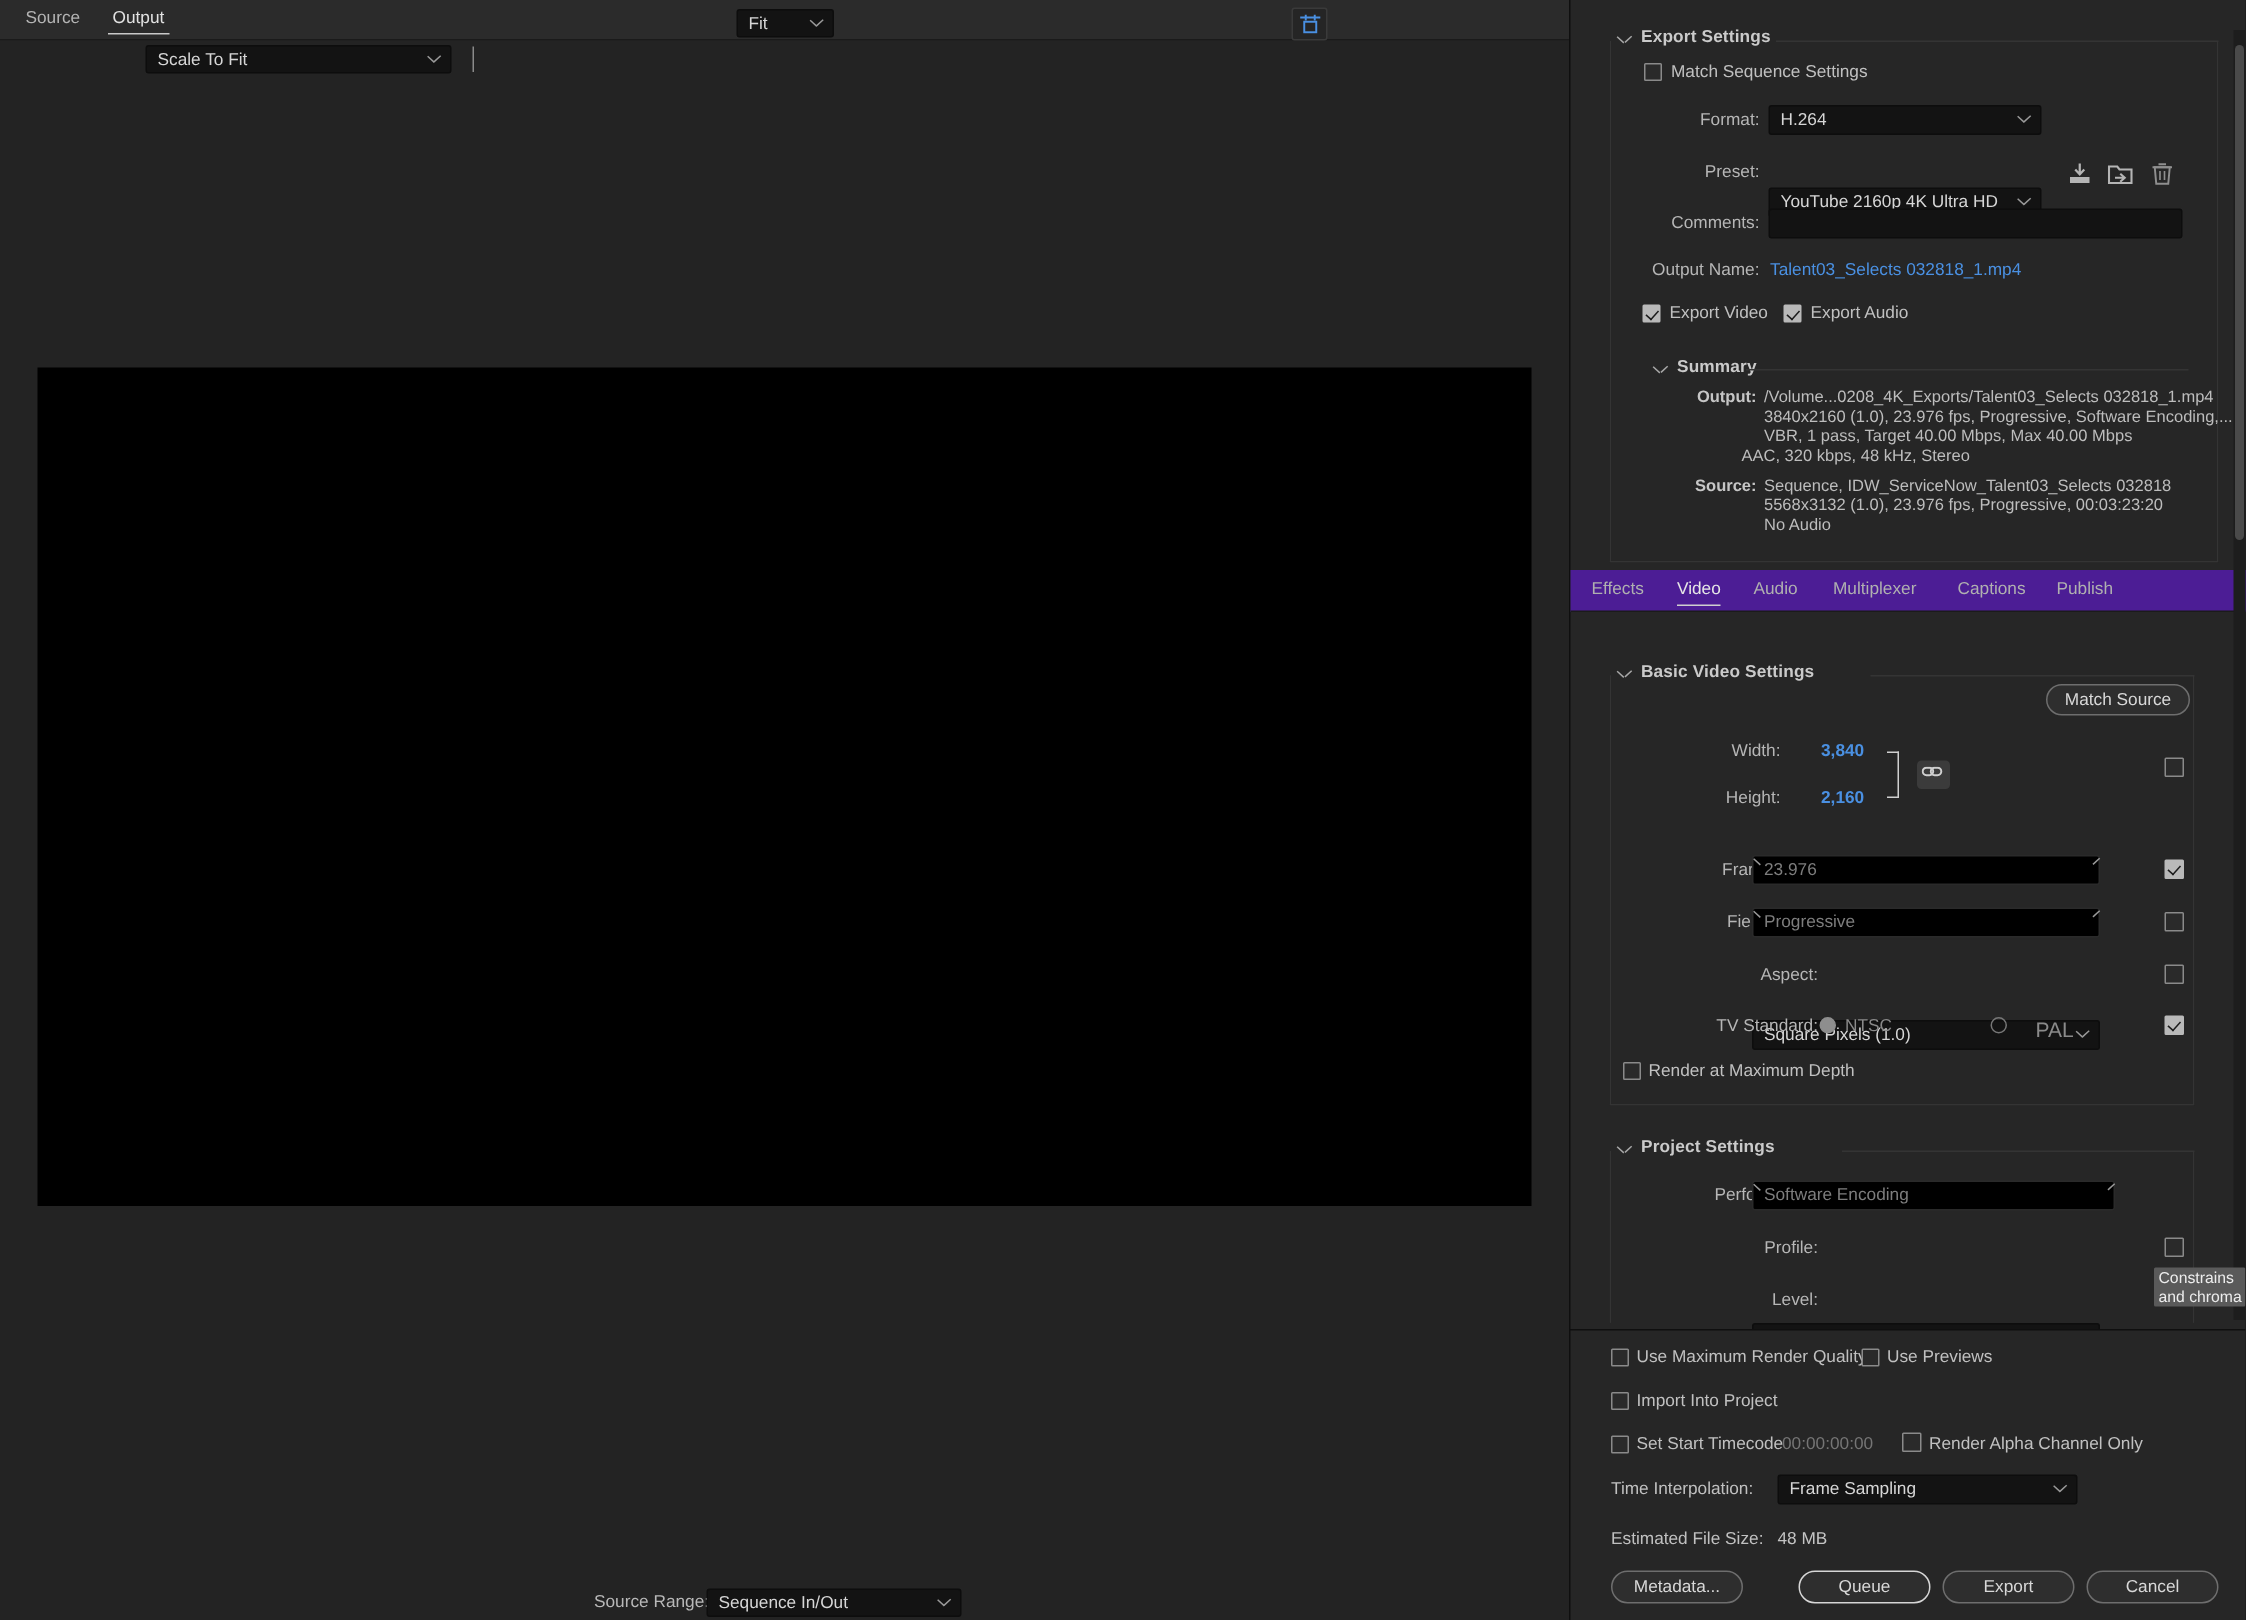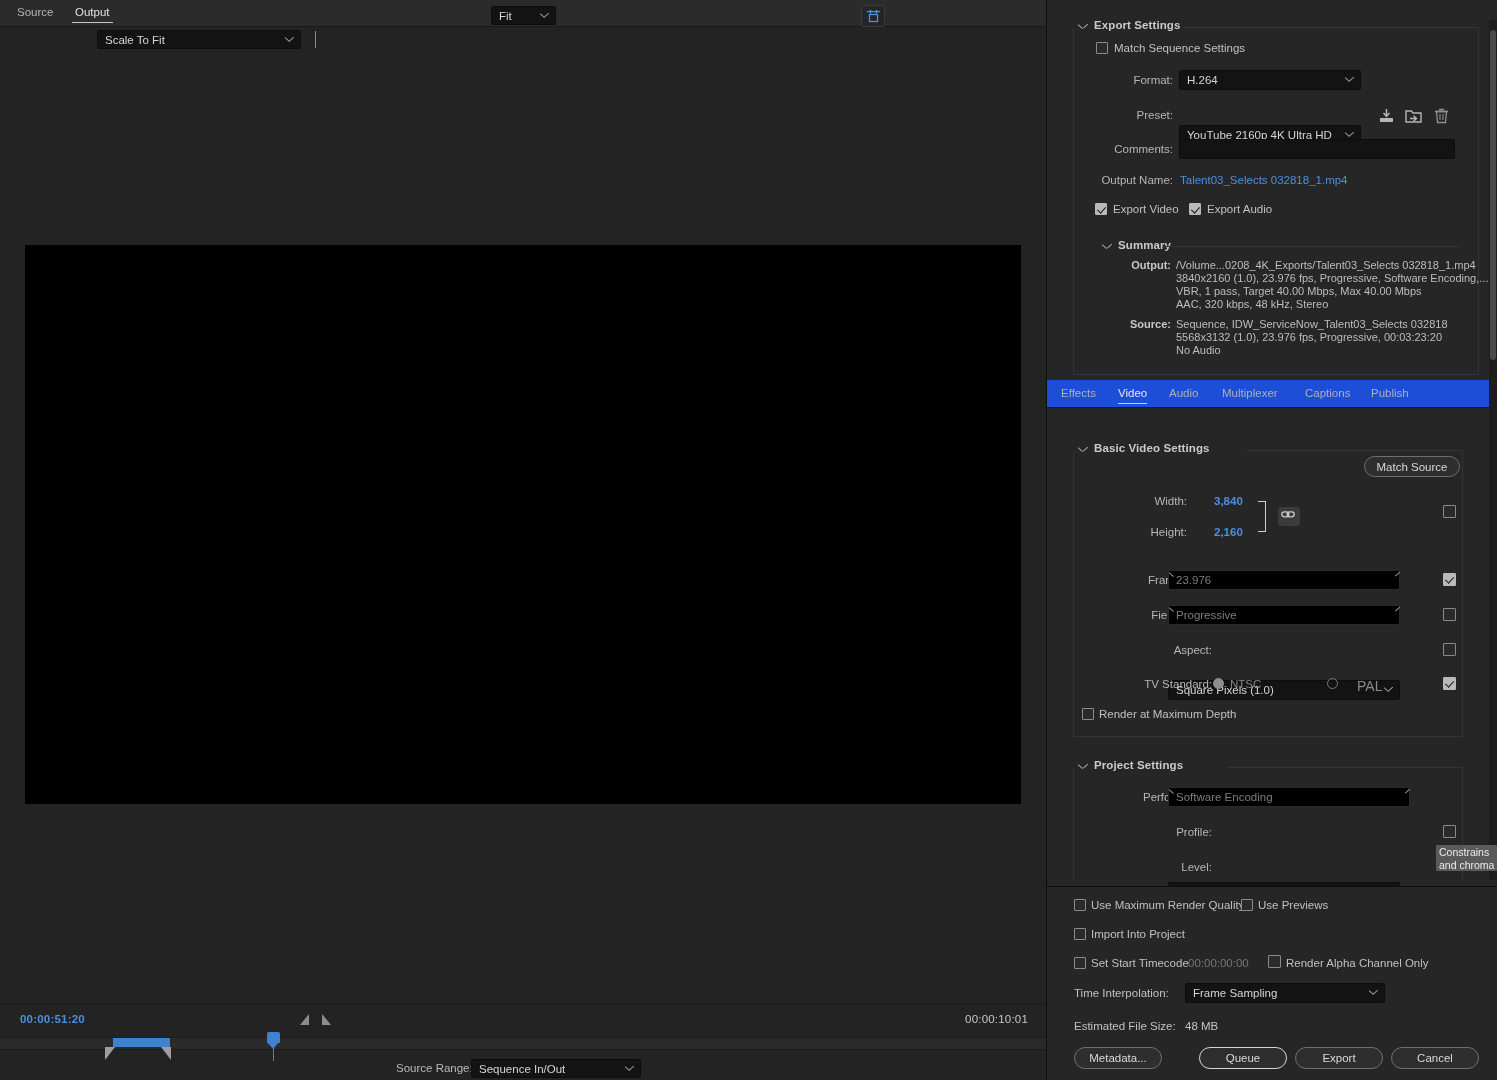--- a/index.html
+++ b/index.html
@@ -171,21 +171,21 @@
     font-size: 11.5px; color: #d6d6d6; display: flex; align-items: center; padding-left: 7px;
   }
   .field.dis { background: #000000; border-color: #2a2a2a; color: #7d7d7d; }
 
   .sumline { position: absolute; font-size: 11px; color: #bdbdbd; white-space: nowrap; }
   .sumlbl { position: absolute; font-size: 11px; color: #c6c6c6; font-weight: bold; text-align: right; }
 
   
   #tabstrip {
     position: absolute; left: 0; top: 380px; width: 451px; height: 28px;
-    background: #1d4ed8; border-bottom: 1px solid #1b1b1b;
+    background: #4c1d95; border-bottom: 1px solid #1b1b1b;
   }
   .rtab {
     position: absolute; top: 7px; font-size: 11.5px; color: #b0b0b0;
     padding-bottom: 4px; cursor: default;
   }
   .rtab.active { color: #e6e6e6; border-bottom: 1.5px solid #cfcfcf; }
 
   .pillbtn {
     position: absolute; border: 1px solid #6e6e6e; border-radius: 11px;
     background: #2e2e2e; color: #d8d8d8; font-size: 11.5px;
@@ -231,39 +231,20 @@
     </div>
 
     <div class="sel" id="scaling-select">
       <span>Scale To Fit</span>
       <span class="cv"></span>
     </div>
     <div id="scaling-caret"></div>
 
     <div id="video-area"></div>
 
-    <div id="transport">
-      <div id="tc-left">00:00:51:20</div>
-      <div id="tc-right">00:00:10:01</div>
-
-      <div id="nav-arrows">
-        <div class="navtri" id="navtri-l"></div>
-        <div class="navtri" id="navtri-r"></div>
-      </div>
-
-      <div id="track"></div>
-      <div id="inout-bar"></div>
-      <div id="in-marker"></div>
-      <div id="out-marker"></div>
-      <div id="playhead">
-        <div class="ph-head"></div>
-        <div class="ph-tip"></div>
-        <div class="ph-line"></div>
-      </div>
-    </div>
 
     <div class="sel" id="fit-select">
       <span>Fit</span>
       <span class="cv"></span>
     </div>
 
     <div id="export-frame-btn">
       <svg width="15" height="16" viewBox="0 0 15 16">
         <rect x="3.5" y="5.5" width="8" height="7" fill="none" stroke="#4a90e2" stroke-width="1.3"></rect>
         <line x1="0.8" y1="2.6" x2="14.2" y2="2.6" stroke="#4a90e2" stroke-width="1.3"></line>
@@ -331,21 +312,21 @@
       <div class="lbl-l" style="left:160px; top:203px;">Export Audio</div>
 
       <div class="twisty" style="left:55px; top:241px;"></div>
       <div class="section-head" style="left:71px; top:239px;">Summary</div>
       <div style="position:absolute; left:117px; top:246px; width:295px; height:1px; background:#343434;"></div>
 
       <div class="sumlbl" style="left:20px; top:259px; width:104px;">Output:</div>
       <div class="sumline" style="left:129px; top:259px;">/Volume...0208_4K_Exports/Talent03_Selects 032818_1.mp4</div>
       <div class="sumline" style="left:129px; top:272px;">3840x2160 (1.0), 23.976 fps, Progressive, Software Encoding,...</div>
       <div class="sumline" style="left:129px; top:285px;">VBR, 1 pass, Target 40.00 Mbps, Max 40.00 Mbps</div>
-      <div class="sumline" style="left:129px; top:298px;">AAC, 320 kbps, 48 kHz, Stereo</div>
+      <div class="sumline" style="left:114px; top:298px;">AAC, 320 kbps, 48 kHz, Stereo</div>
 
       <div class="sumlbl" style="left:20px; top:318px; width:104px;">Source:</div>
       <div class="sumline" style="left:129px; top:318px;">Sequence, IDW_ServiceNow_Talent03_Selects 032818</div>
       <div class="sumline" style="left:129px; top:331px;">5568x3132 (1.0), 23.976 fps, Progressive, 00:03:23:20</div>
       <div class="sumline" style="left:129px; top:344px;">No Audio</div>
 
       <div id="tabstrip">
         <div class="rtab" style="left:14px;">Effects</div>
         <div class="rtab active" style="left:71px;">Video</div>
         <div class="rtab" style="left:122px;">Audio</div>

